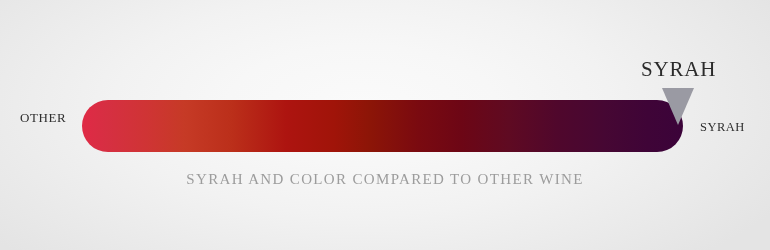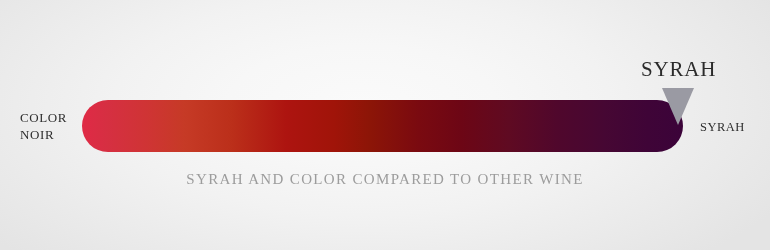--- a/index.html
+++ b/index.html
@@ -122,22 +122,21 @@
     letter-spacing: 1.35px;
     white-space: nowrap;
   }
 </style>
 </head>
 <body>
 
 <div id="infographic">
 
   <div class="left-label">
-    <span class="ln">COLOR</span>
-    <span class="ln">NOIR</span>
+    <span class="ln">OTHER</span>
   </div>
 
   <div class="bar-wrap">
     <div class="bar"></div>
   </div>
 
   <div class="marker"></div>
 
   <div class="marker-heading">SYRAH</div>
 

